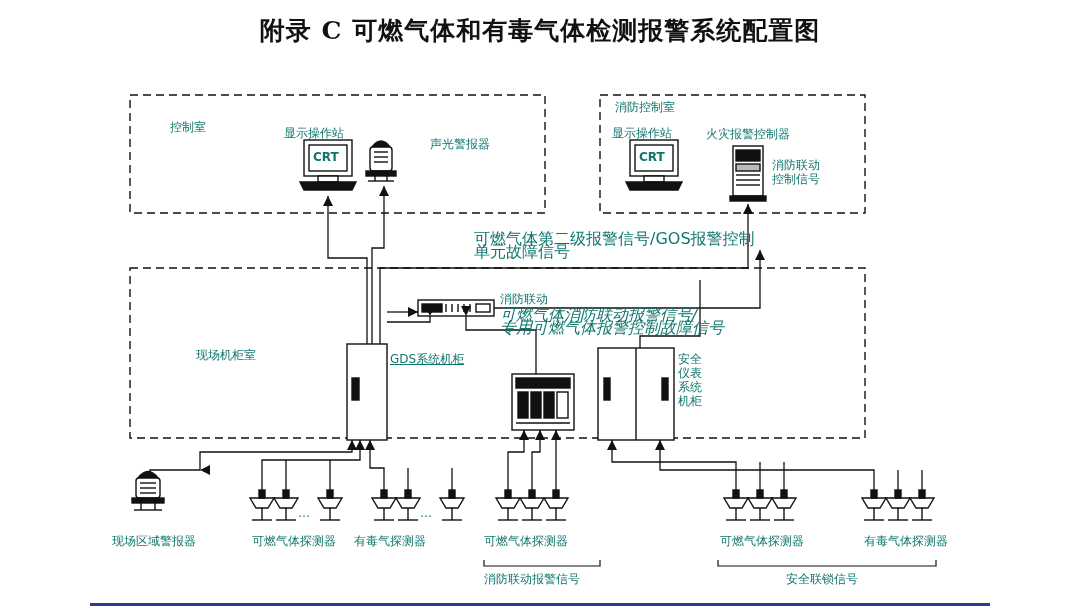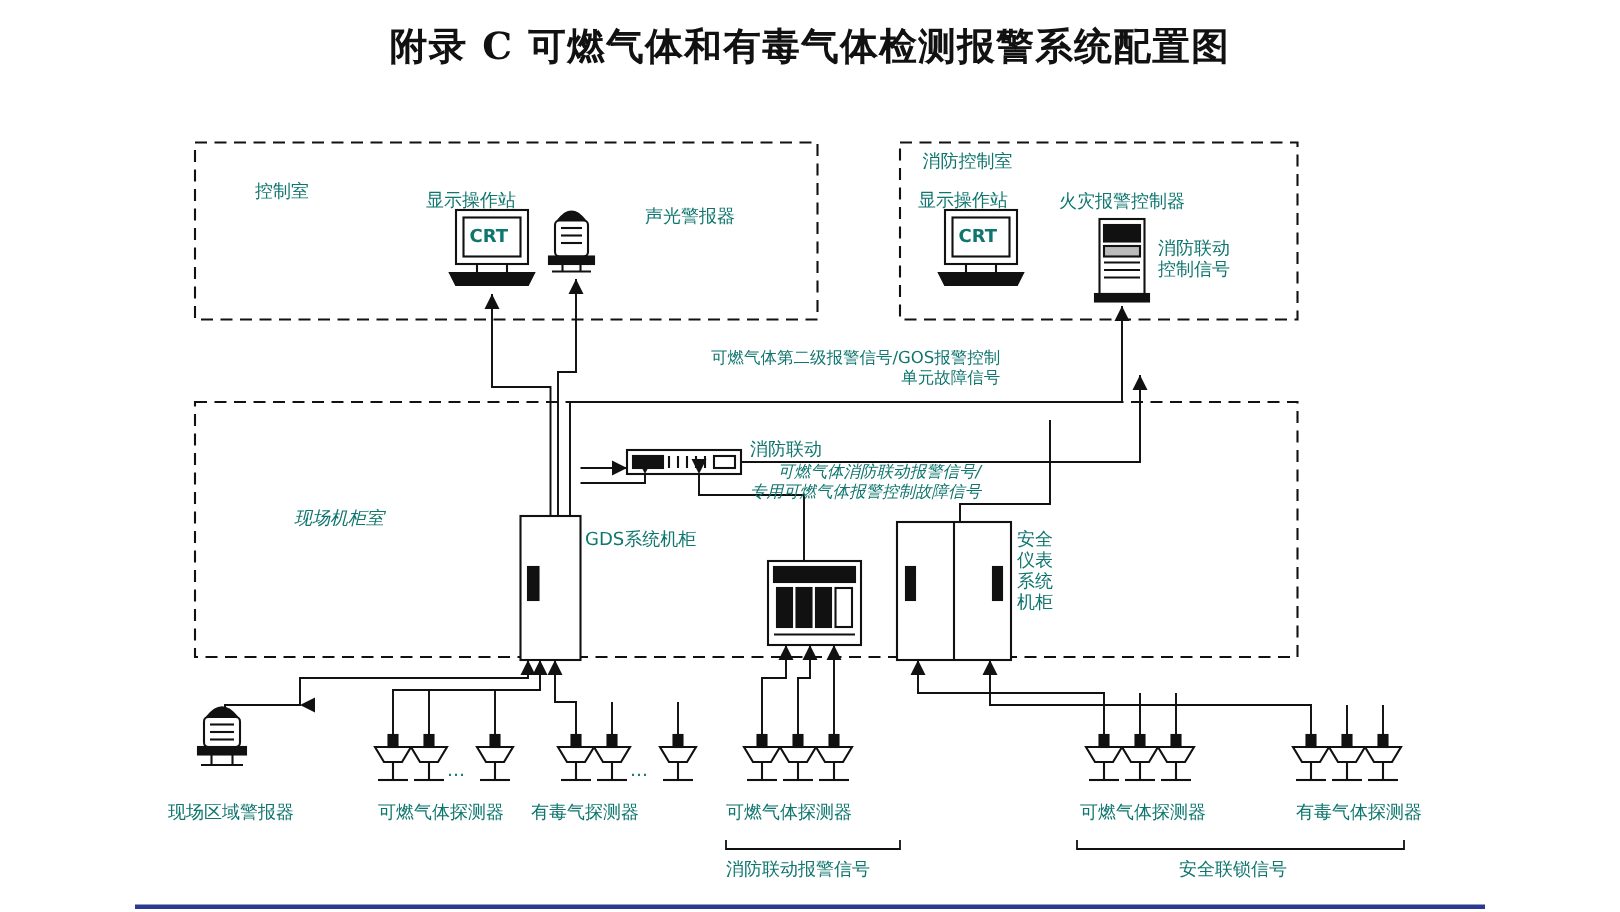--- a/index.html
+++ b/index.html
@@ -49,21 +49,21 @@
     height: 608px;
   }
   .lbl {
     position: absolute;
     font-family: "DejaVu Sans", "Liberation Sans", sans-serif;
     font-size: 12px;
     line-height: 14px;
     color: #0f766e;
     white-space: pre;
   }
-  .lbl.sm { font-size: 11px; line-height: 13px; text-align: right; }
+  .lbl.sm { font-size: 16px; line-height: 13px; }
   .crt-text {
     font-family: "DejaVu Sans", "Liberation Sans", sans-serif;
     font-size: 12px;
     font-weight: 700;
   }
 </style>
 </head>
 <body>
 
 <div id="page">
@@ -320,40 +320,40 @@
         <polygon points="612,440 607,450 617,450"></polygon>
         <polygon points="660,440 655,450 665,450"></polygon>
         <polygon points="200,470 210,465 210,475"></polygon>
         <polygon points="760,250 755,260 765,260"></polygon>
       </g>
     </g>
   </svg>
 
   <div class="lbl" style="left:170px; top:120px;">控制室</div>
   <div class="lbl" style="left:615px; top:100px;">消防控制室</div>
-  <div class="lbl" style="left:196px; top:338px;font-style:italic;">现场机柜室</div>
+  <div class="lbl" style="left:196px; top:348px;">现场机柜室</div>
 
   <div class="lbl" style="left:284px; top:126px;">显示操作站</div>
   <div class="lbl crt-text" style="left:313px; top:150px;">CRT</div>
   <div class="lbl" style="left:398px; top:137px;margin-left:32px;">声光警报器</div>
 
   <div class="lbl" style="left:612px; top:126px;">显示操作站</div>
   <div class="lbl crt-text" style="left:639px; top:150px;">CRT</div>
   <div class="lbl" style="left:706px; top:127px;text-align:right;">火灾报警控制器</div>
   <div class="lbl" style="left:772px; top:158px; white-space:pre-line;">消防联动
 控制信号</div>
 
   <div class="lbl sm" style="left:474px; top:232px; white-space:pre-line;">可燃气体第二级报警信号/GOS报警控制
 单元故障信号</div>
 
   <div class="lbl" style="left:500px; top:292px;">消防联动</div>
   <div class="lbl sm" style="left:500px; top:308px; white-space:pre-line;font-style:italic;">可燃气体消防联动报警信号/
 专用可燃气体报警控制故障信号</div>
 
-  <div class="lbl" style="left:390px; top:352px;">GDS系统机柜</div>
+  <div class="lbl" style="left:390px; top:352px;text-decoration:underline;">GDS系统机柜</div>
   <div class="lbl" style="left:678px; top:352px; white-space:pre-line;">安全
 仪表
 系统
 机柜</div>
 
   <div class="lbl" style="left:112px; top:534px;">现场区域警报器</div>
 
   <div class="lbl" style="left:298px; top:506px;">…</div>
   <div class="lbl" style="left:420px; top:506px;">…</div>
 

